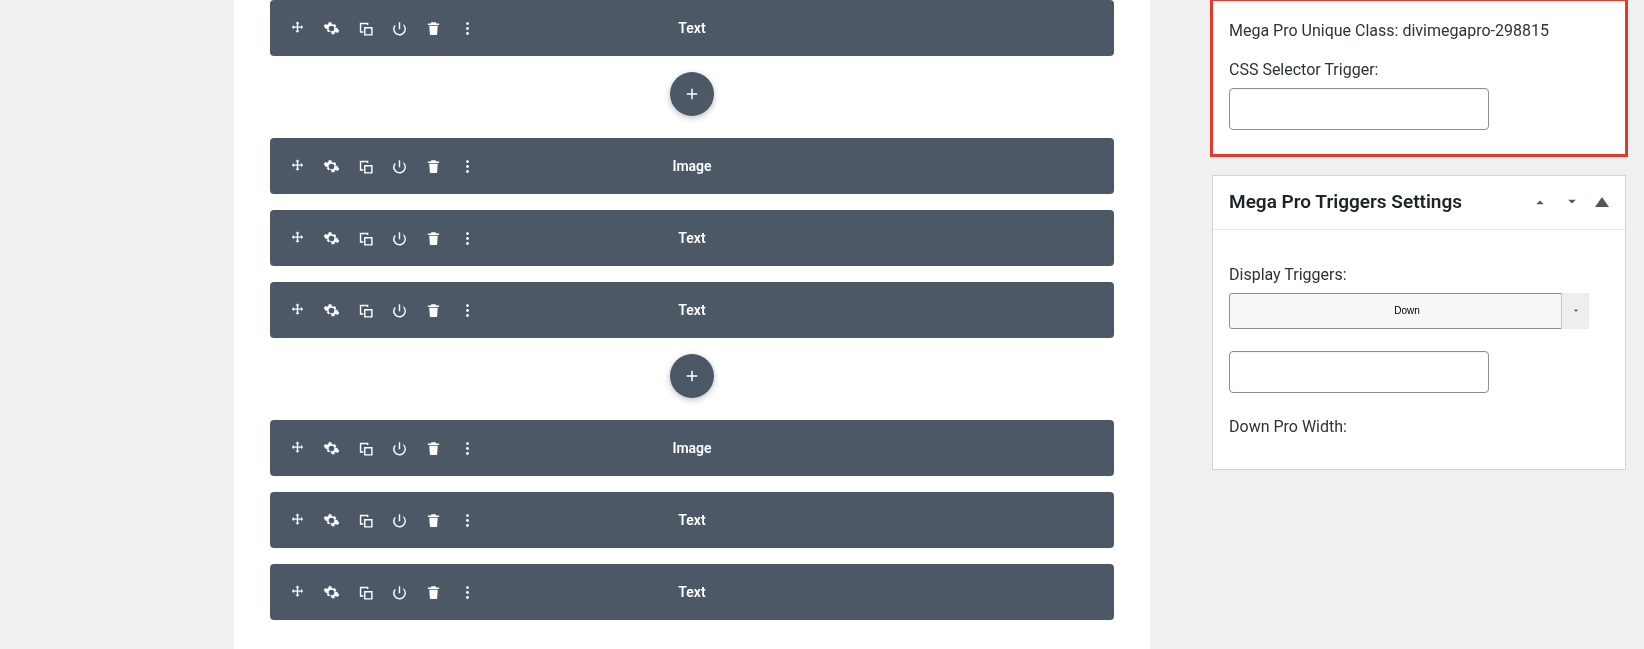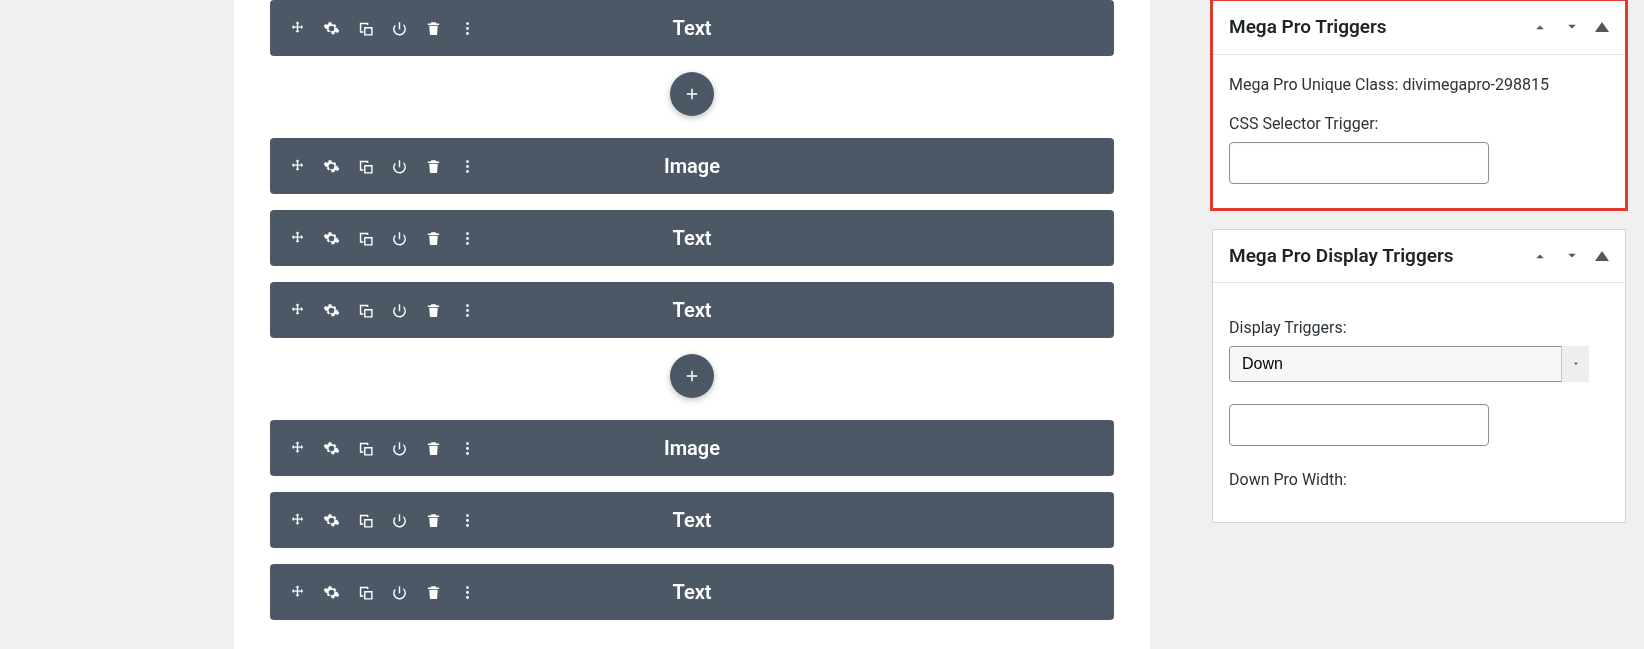--- a/index.html
+++ b/index.html
@@ -55,21 +55,21 @@
       justify-content: center;
       cursor: pointer;
     }
     .module-label {
       position: absolute;
       left: 0;
       right: 0;
       text-align: center;
       color: #fff;
       font-weight: 600;
-      font-size: 20px;
+      font-size: 14px;
       pointer-events: none;
     }
     .add-circle {
       width: 44px;
       height: 44px;
       border-radius: 50%;
       background: #4c5866;
       display: flex;
       align-items: center;
       justify-content: center;
@@ -150,23 +150,24 @@
     .select-wrap {
       position: relative;
       width: 360px;
     }
     .select-input {
       width: 100%;
       height: 36px;
       border: 1px solid #8c8f94;
       border-radius: 3px;
       padding: 4px 16px 4px 12px;
-      font-size: 16px;
+      font-size: 10px;
       background: #f6f7f7;
       appearance: none;
+      text-align: center;
     }
     .select-arrow {
       position: absolute;
       right: 0;
       top: 0;
       width: 28px;
       height: 36px;
       border-left: 1px solid #c3c4c7;
       background: #eeeeee;
       border-radius: 0 3px 3px 0;
@@ -470,48 +471,30 @@
       </div>
       <div class="module-label">Text</div>
     </div>
 
   </div>
 </div>
 
 <div class="sidebar">
 
   <div class="meta-box highlighted">
-    <div class="meta-header">
-      <div class="meta-title">Mega Pro Triggers</div>
-      <div class="meta-controls">
-        <span class="meta-ctrl">
-            <svg viewBox="0 0 24 24">
-              <path d="M7 15l5-5 5 5z"></path>
-            </svg>
-          </span>
-        <span class="meta-ctrl">
-            <svg viewBox="0 0 24 24">
-              <path d="M7 9l5 5 5-5z"></path>
-            </svg>
-          </span>
-        <span class="meta-ctrl">
-            <span class="triangle-up"></span>
-          </span>
-      </div>
-    </div>
     <div class="meta-body">
       <p>Mega Pro Unique Class: divimegapro-298815</p>
       <label>CSS Selector Trigger:</label>
       <input type="text" class="text-input" value="" style="">
     </div>
   </div>
 
   <div class="meta-box">
     <div class="meta-header">
-      <div class="meta-title">Mega Pro Display Triggers</div>
+      <div class="meta-title">Mega Pro Triggers Settings</div>
       <div class="meta-controls">
         <span class="meta-ctrl">
             <svg viewBox="0 0 24 24">
               <path d="M7 15l5-5 5 5z"></path>
             </svg>
           </span>
         <span class="meta-ctrl">
             <svg viewBox="0 0 24 24">
               <path d="M7 9l5 5 5-5z"></path>
             </svg>

